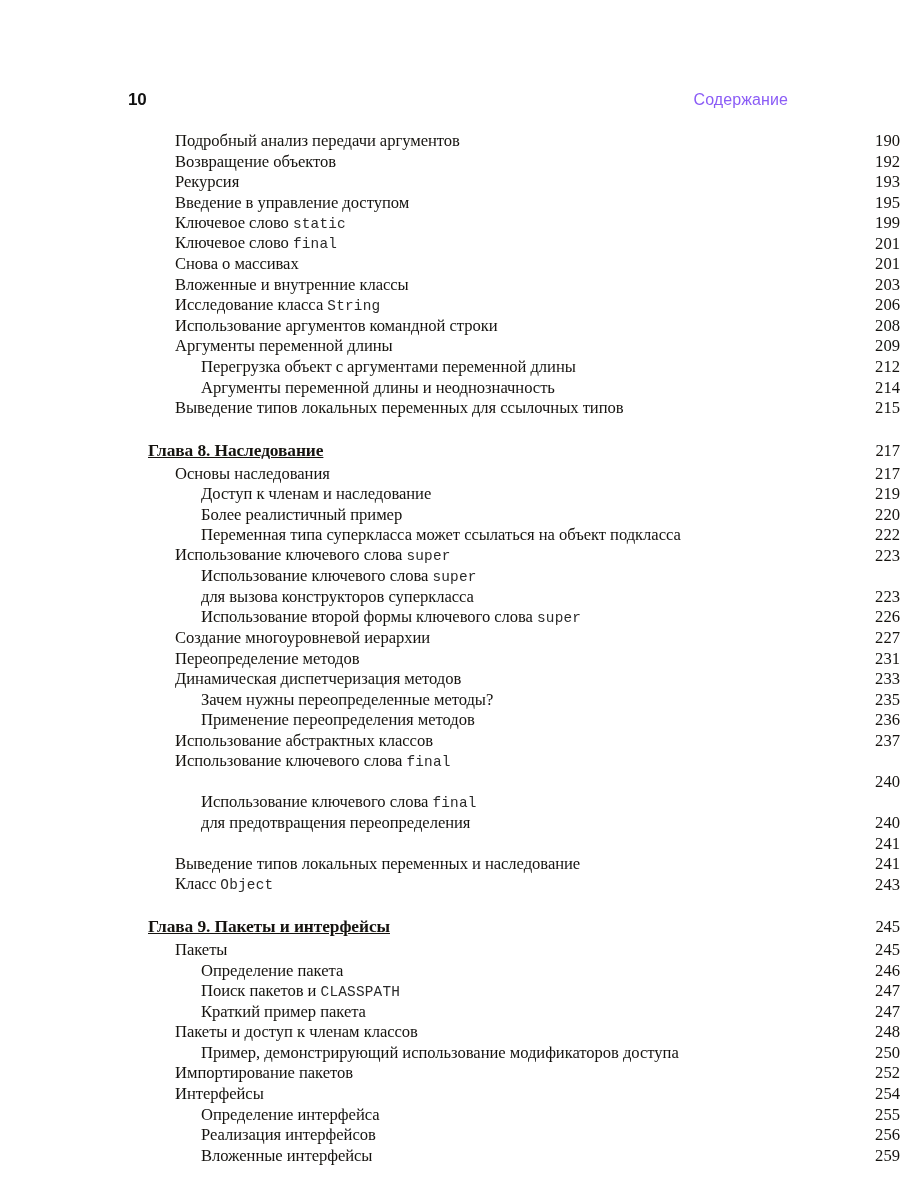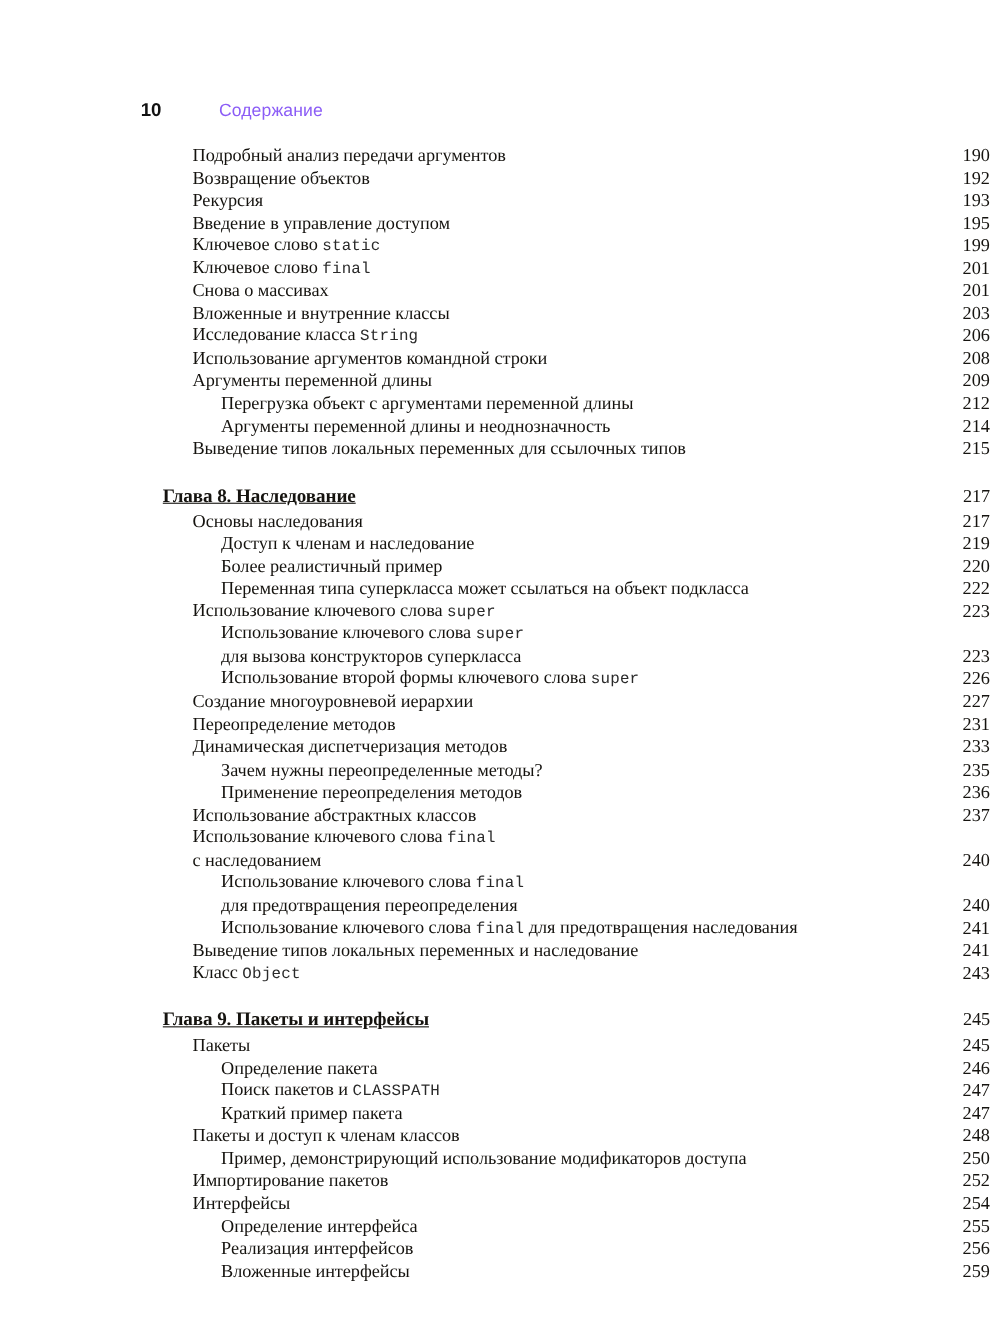--- a/index.html
+++ b/index.html
@@ -29,20 +29,21 @@
   
   .running-head {
     position: absolute;
     left: 128px;
     top: 90px;
     width: 660px;
     height: 22px;
     display: flex;
     align-items: baseline;
     font-family: "Liberation Sans", "DejaVu Sans", sans-serif;
+    justify-content: space-between;
   }
   .folio {
     font-size: 17px;
     font-weight: 700;
     letter-spacing: -0.2px;
     color: #111;
     width: 71px;
     flex: 0 0 71px;
   }
   .head-title {
@@ -246,32 +247,30 @@
         <span class="pageno">236</span>
       </div>
       <div class="toc-row lvl-1">
         <span class="label"><span>Использование абстрактных классов</span></span>
         <span class="pageno">237</span>
       </div>
       <div class="toc-row no-number lvl-1">
         <span class="label"><span>Использование ключевого слова </span><span class="code">final</span></span>
       </div>
       <div class="toc-row lvl-cont">
-        <span class="label"><span>с наследованием</span></span>
         <span class="pageno">240</span>
       </div>
       <div class="toc-row no-number lvl-2">
         <span class="label"><span>Использование ключевого слова </span><span class="code">final</span></span>
       </div>
       <div class="toc-row lvl-2cont">
         <span class="label"><span>для предотвращения переопределения</span></span>
         <span class="pageno">240</span>
       </div>
       <div class="toc-row lvl-2">
-        <span class="label"><span>Использование ключевого слова </span><span class="code">final</span><span> для предотвращения наследования</span></span>
         <span class="pageno">241</span>
       </div>
       <div class="toc-row lvl-1">
         <span class="label"><span>Выведение типов локальных переменных и наследование</span></span>
         <span class="pageno">241</span>
       </div>
       <div class="toc-row lvl-1">
         <span class="label"><span>Класс </span><span class="code">Object</span></span>
         <span class="pageno">243</span>
       </div>

